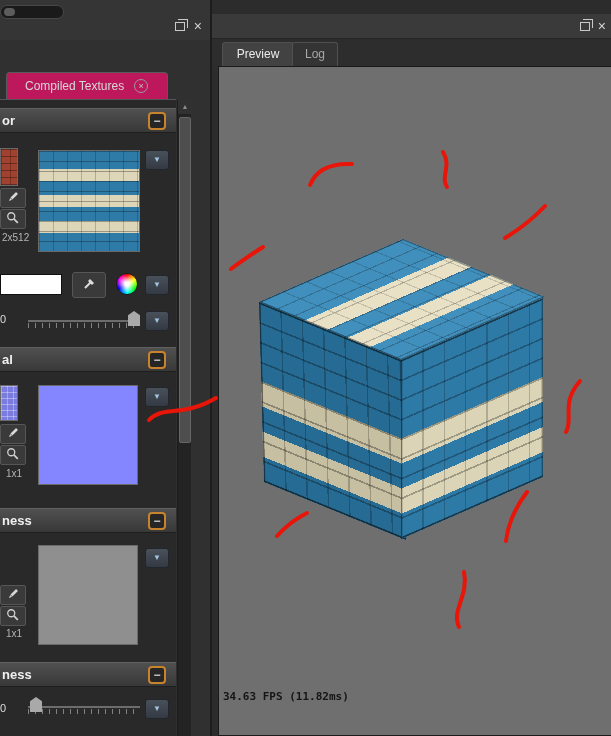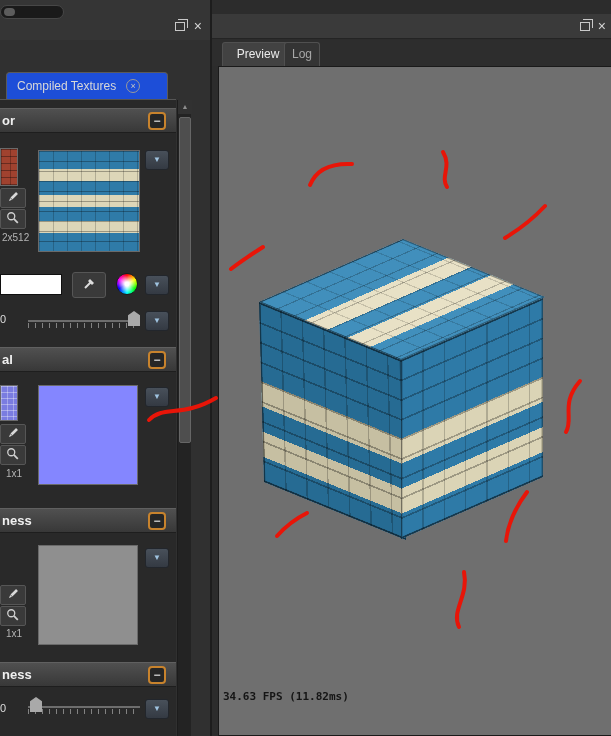--- a/index.html
+++ b/index.html
@@ -8,21 +8,21 @@
 
   
   .left-panel{position:absolute;left:0;top:0;width:210px;height:736px;background:#303030;overflow:hidden}
   .lp-top{position:absolute;left:0;top:0;width:210px;height:40px;background:#353535}
   .mini-scroll{position:absolute;left:0;top:5px;width:64px;height:14px;background:#1a1a1a;border:1px solid #474747;border-radius:7px}
   .mini-handle{position:absolute;left:3px;top:2px;width:11px;height:8px;background:#5c5c5c;border-radius:4px}
   .dock-icons{position:absolute;right:8px;top:19px;display:flex;gap:9px;align-items:center;height:14px}
   .float-ic{position:relative;width:10px;height:9px;border:1px solid #c9c9c9;display:inline-block}
   .float-ic::after{content:"";position:absolute;left:2px;top:-4px;width:9px;height:8px;border-top:1px solid #c9c9c9;border-right:1px solid #c9c9c9}
   .x-ic{color:#d5d5d5;font-size:14px;line-height:14px;cursor:default}
-  .lp-tab{position:absolute;left:6px;top:72px;width:162px;height:27px;background:#1d4ed8;border:1px solid #5a5a5a;border-bottom:none;border-radius:4px 4px 0 0;display:flex;align-items:center;gap:10px;padding:0 10px;color:#d8d8d8;font-size:12px}
+  .lp-tab{position:absolute;left:6px;top:72px;width:162px;height:27px;background:#be185d;border:1px solid #5a5a5a;border-bottom:none;border-radius:4px 4px 0 0;display:flex;align-items:center;gap:10px;padding:0 18px;color:#d8d8d8;font-size:12px}
   .tab-x{width:14px;height:14px;border:1px solid #9a9a9a;border-radius:50%;color:#c5c5c5;font-size:9px;line-height:12px;text-align:center;flex:none}
   .lp-body{position:absolute;left:0;top:99px;width:176px;height:637px;background:#292929;border-top:1px solid #555}
 
   .sec-h{position:absolute;left:0;width:176px;height:25px;background:linear-gradient(#505050,#383838);border-top:1px solid #606060;border-bottom:1px solid #1e1e1e;color:#f0f0f0;font-weight:bold;font-size:13px;line-height:23px;padding-left:2px}
   .collapse{position:absolute;right:10px;top:3px;width:18px;height:18px;background:#262626;border:2px solid var(--collapse-border-orange,#c8832d);border-radius:4px;color:#cccccc;font-size:12px;line-height:12px;text-align:center;padding:0;font-weight:bold;cursor:pointer}
   .thumb{position:absolute;border:1px solid #6a6a6a}
   .drop{position:absolute;width:24px;height:20px;background:linear-gradient(#48505a,#343a43);border:1px solid #22262c;border-radius:3px;color:var(--dropdown-arrow,#9fc3e0);font-size:8px;text-align:center;line-height:18px;padding:0;cursor:pointer}
   .mini-btn{position:absolute;left:0;width:26px;height:20px;background:#3a3a3a;border:1px solid #565656;border-radius:2px;display:flex;align-items:center;justify-content:center;padding:0;cursor:pointer}
   .size-lbl{position:absolute;left:2px;color:#b5b5b5;font-size:10px}
   .swatch{position:absolute;left:0;top:274px;width:62px;height:21px;background:#ffffff;border:1px solid #101010}
@@ -207,21 +207,21 @@
 
 <div class="right-panel">
   <div class="rp-titlebar">
     <span class="rp-icons">
       <span class="float-ic"></span>
       <span class="x-ic">×</span>
     </span>
   </div>
   <div class="rp-tabs">
     <div class="rp-tab active" style="left:10px;width:72px">Preview</div>
-    <div class="rp-tab inactive" style="left:72px;width:36px">Log</div>
+    <div class="rp-tab inactive" style="left:80px;width:46px">Log</div>
   </div>
   <div class="viewport">
     <div>
       <div class="face face-top"></div>
       <div class="face face-left"></div>
       <div class="face face-right"></div>
     </div>
     <div class="fps">34.63 FPS (11.82ms)</div>
   </div>
 </div>

